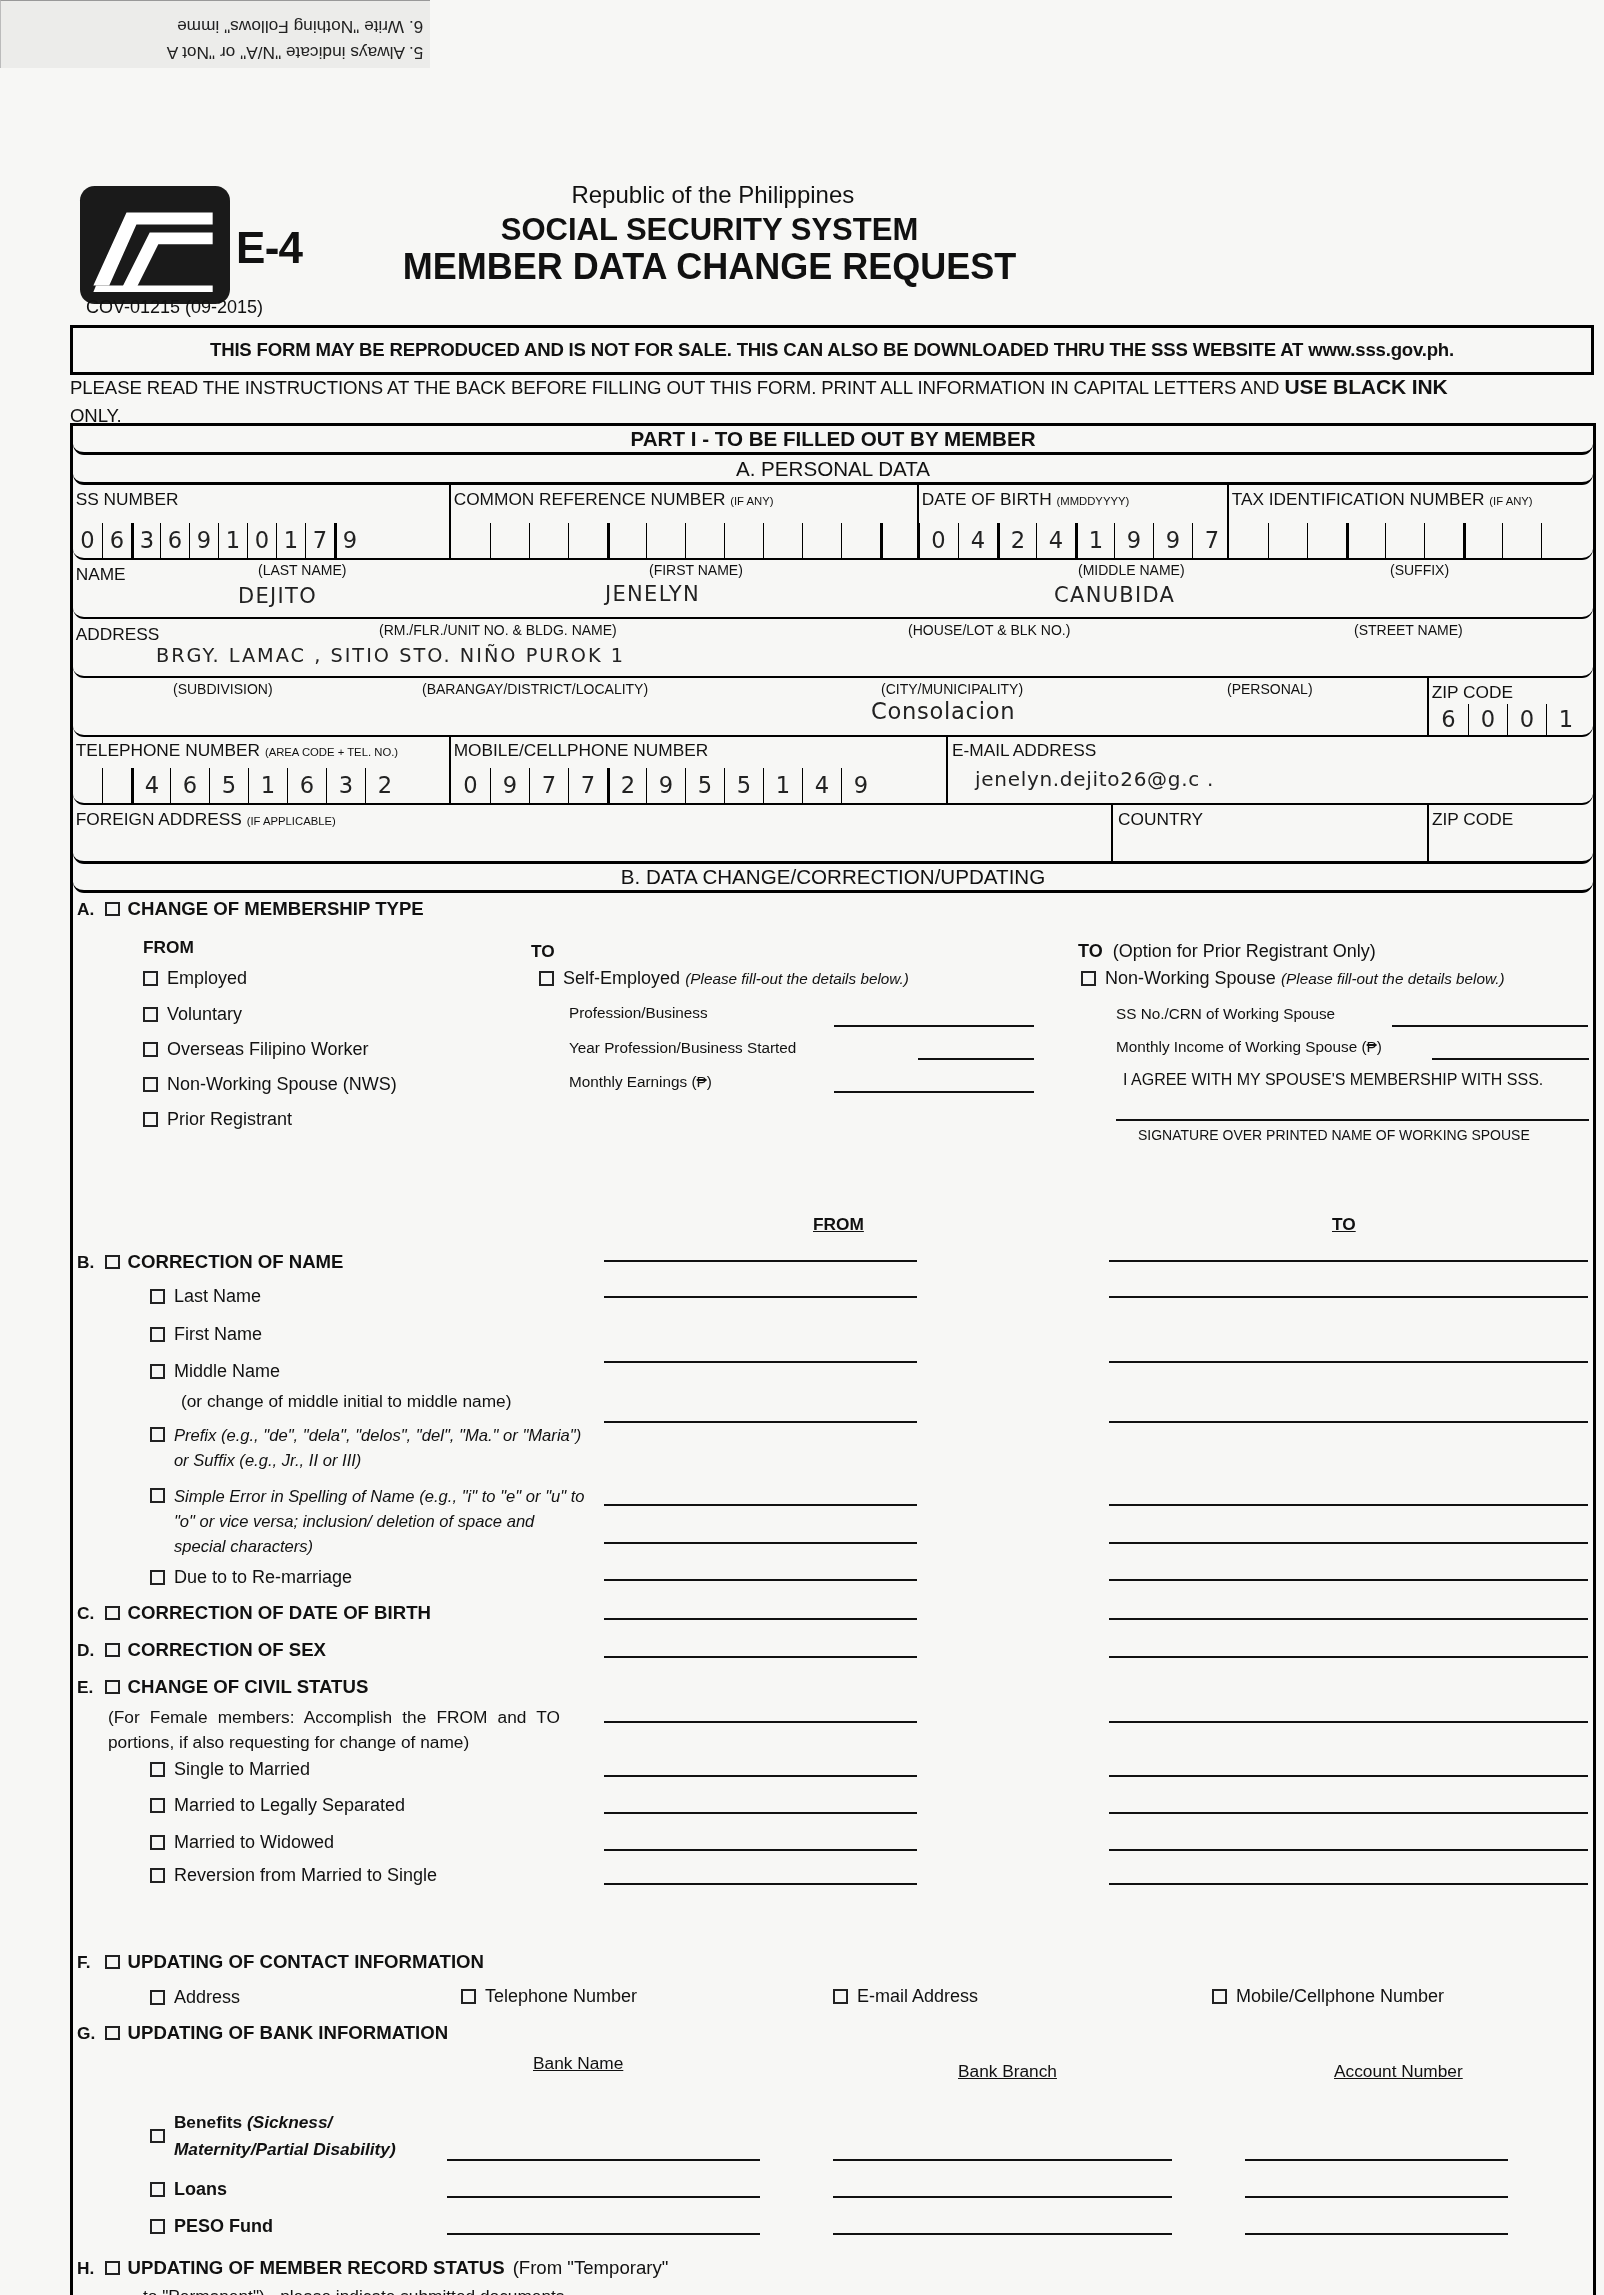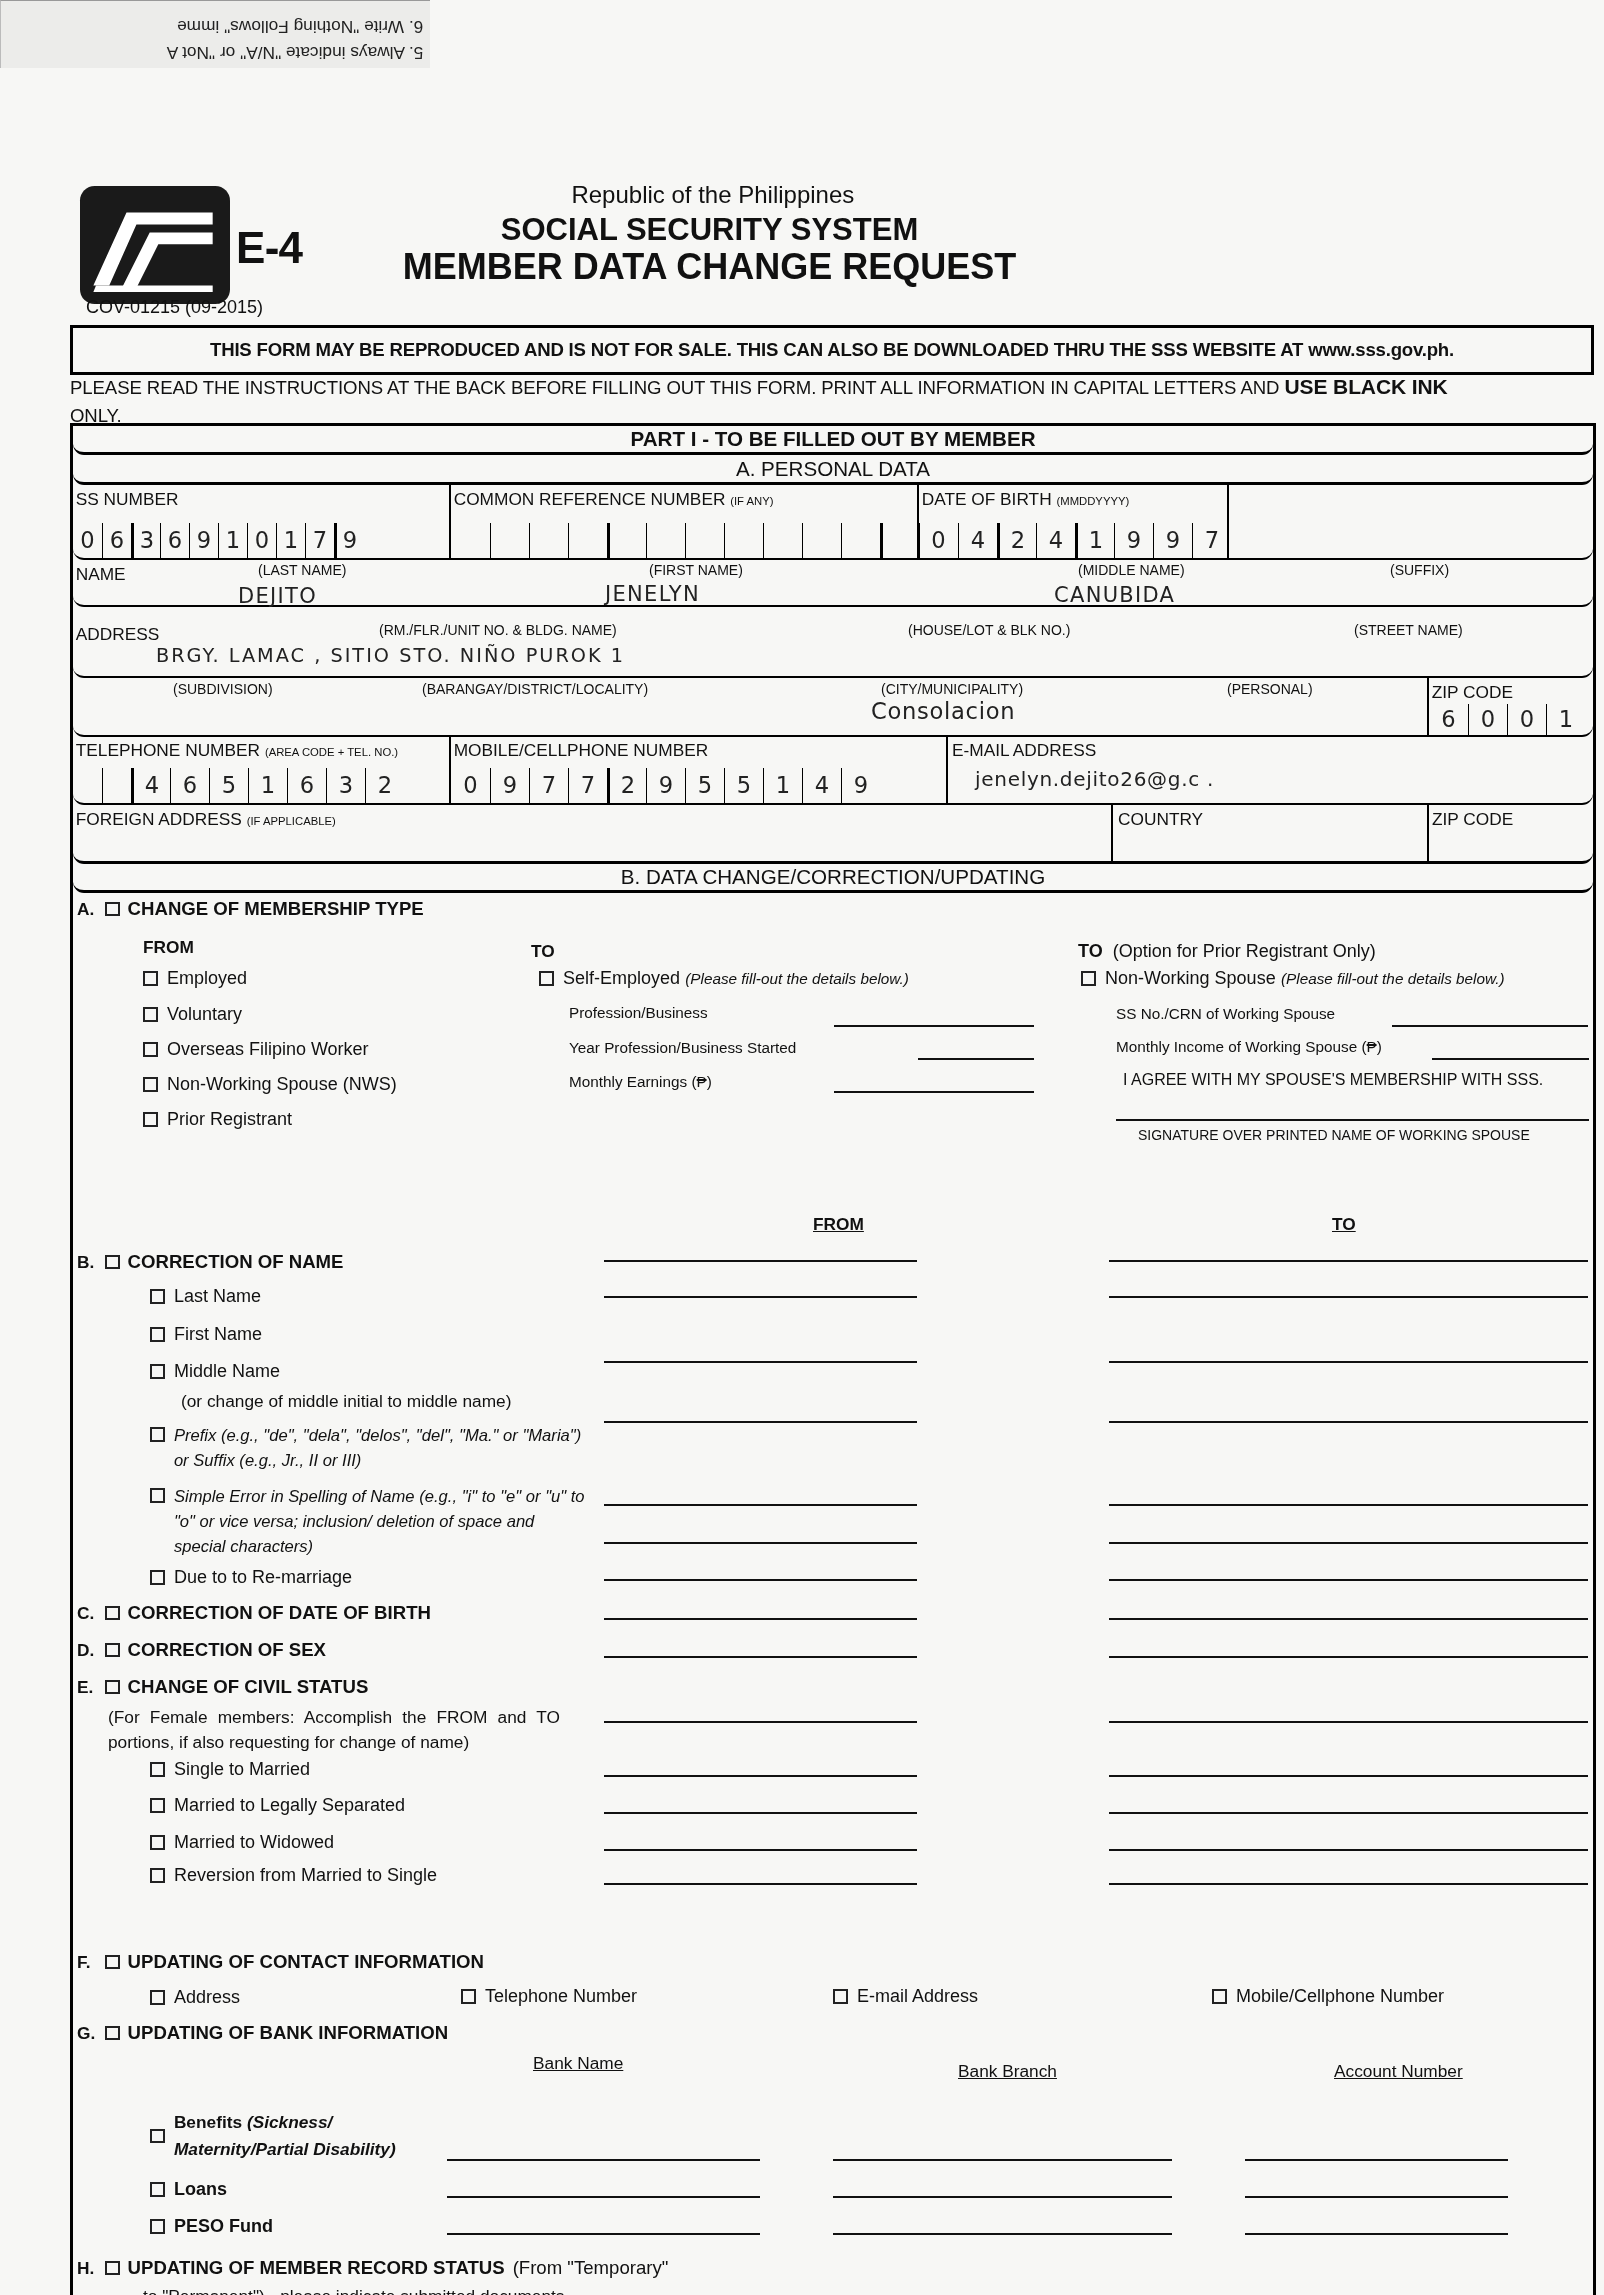--- a/index.html
+++ b/index.html
@@ -117,23 +117,37 @@
         <div class="d" style="width:39px">4</div>
         <div class="d thick" style="width:39px">2</div>
         <div class="d" style="width:39px">4</div>
         <div class="d thick" style="width:39px">1</div>
         <div class="d" style="width:39px">9</div>
         <div class="d" style="width:39px">9</div>
         <div class="d" style="width:39px">7</div>
       </div>
     </div>
     <div class="vline" style="left:1154px;"></div>
-  </div>
-
-  <div class="row" style="top:133px;height:48px;">
+    <div class="cell" style="left:1156px;width:359px;">
+      <span class="lbl" style="left:2.7px;top:4px;"><span>TAX IDENTIFICATION NUMBER</span> <small>(IF ANY)</small></span>
+      <div class="boxes" style="left:0;">
+        <div class="d first" style="width:39px"></div>
+          <div class="d" style="width:39px"></div>
+          <div class="d" style="width:39px"></div>
+          <div class="d thick" style="width:39px"></div>
+          <div class="d" style="width:39px"></div>
+          <div class="d" style="width:39px"></div>
+          <div class="d thick" style="width:39px"></div>
+          <div class="d" style="width:39px"></div>
+          <div class="d" style="width:39px"></div>
+      </div>
+    </div>
+  </div>
+
+  <div class="row" style="top:133px;height:60px;">
     <span class="lbl" style="left:2.7px;top:5.3px;">NAME</span>
     <span class="sub" style="left:185px;top:2.7px;">(LAST NAME)</span>
     <span class="hand" style="left:165px;top:25px;">DEJITO</span>
     <span class="sub" style="left:576px;top:2.7px;">(FIRST NAME)</span>
     <span class="hand" style="left:532px;top:22.6px;">JENELYN</span>
     <span class="sub" style="left:1005px;top:2.7px;">(MIDDLE NAME)</span>
     <span class="hand" style="left:981px;top:24px;">CANUBIDA</span>
     <span class="sub" style="left:1317px;top:2.7px;">(SUFFIX)</span>
   </div>
 

